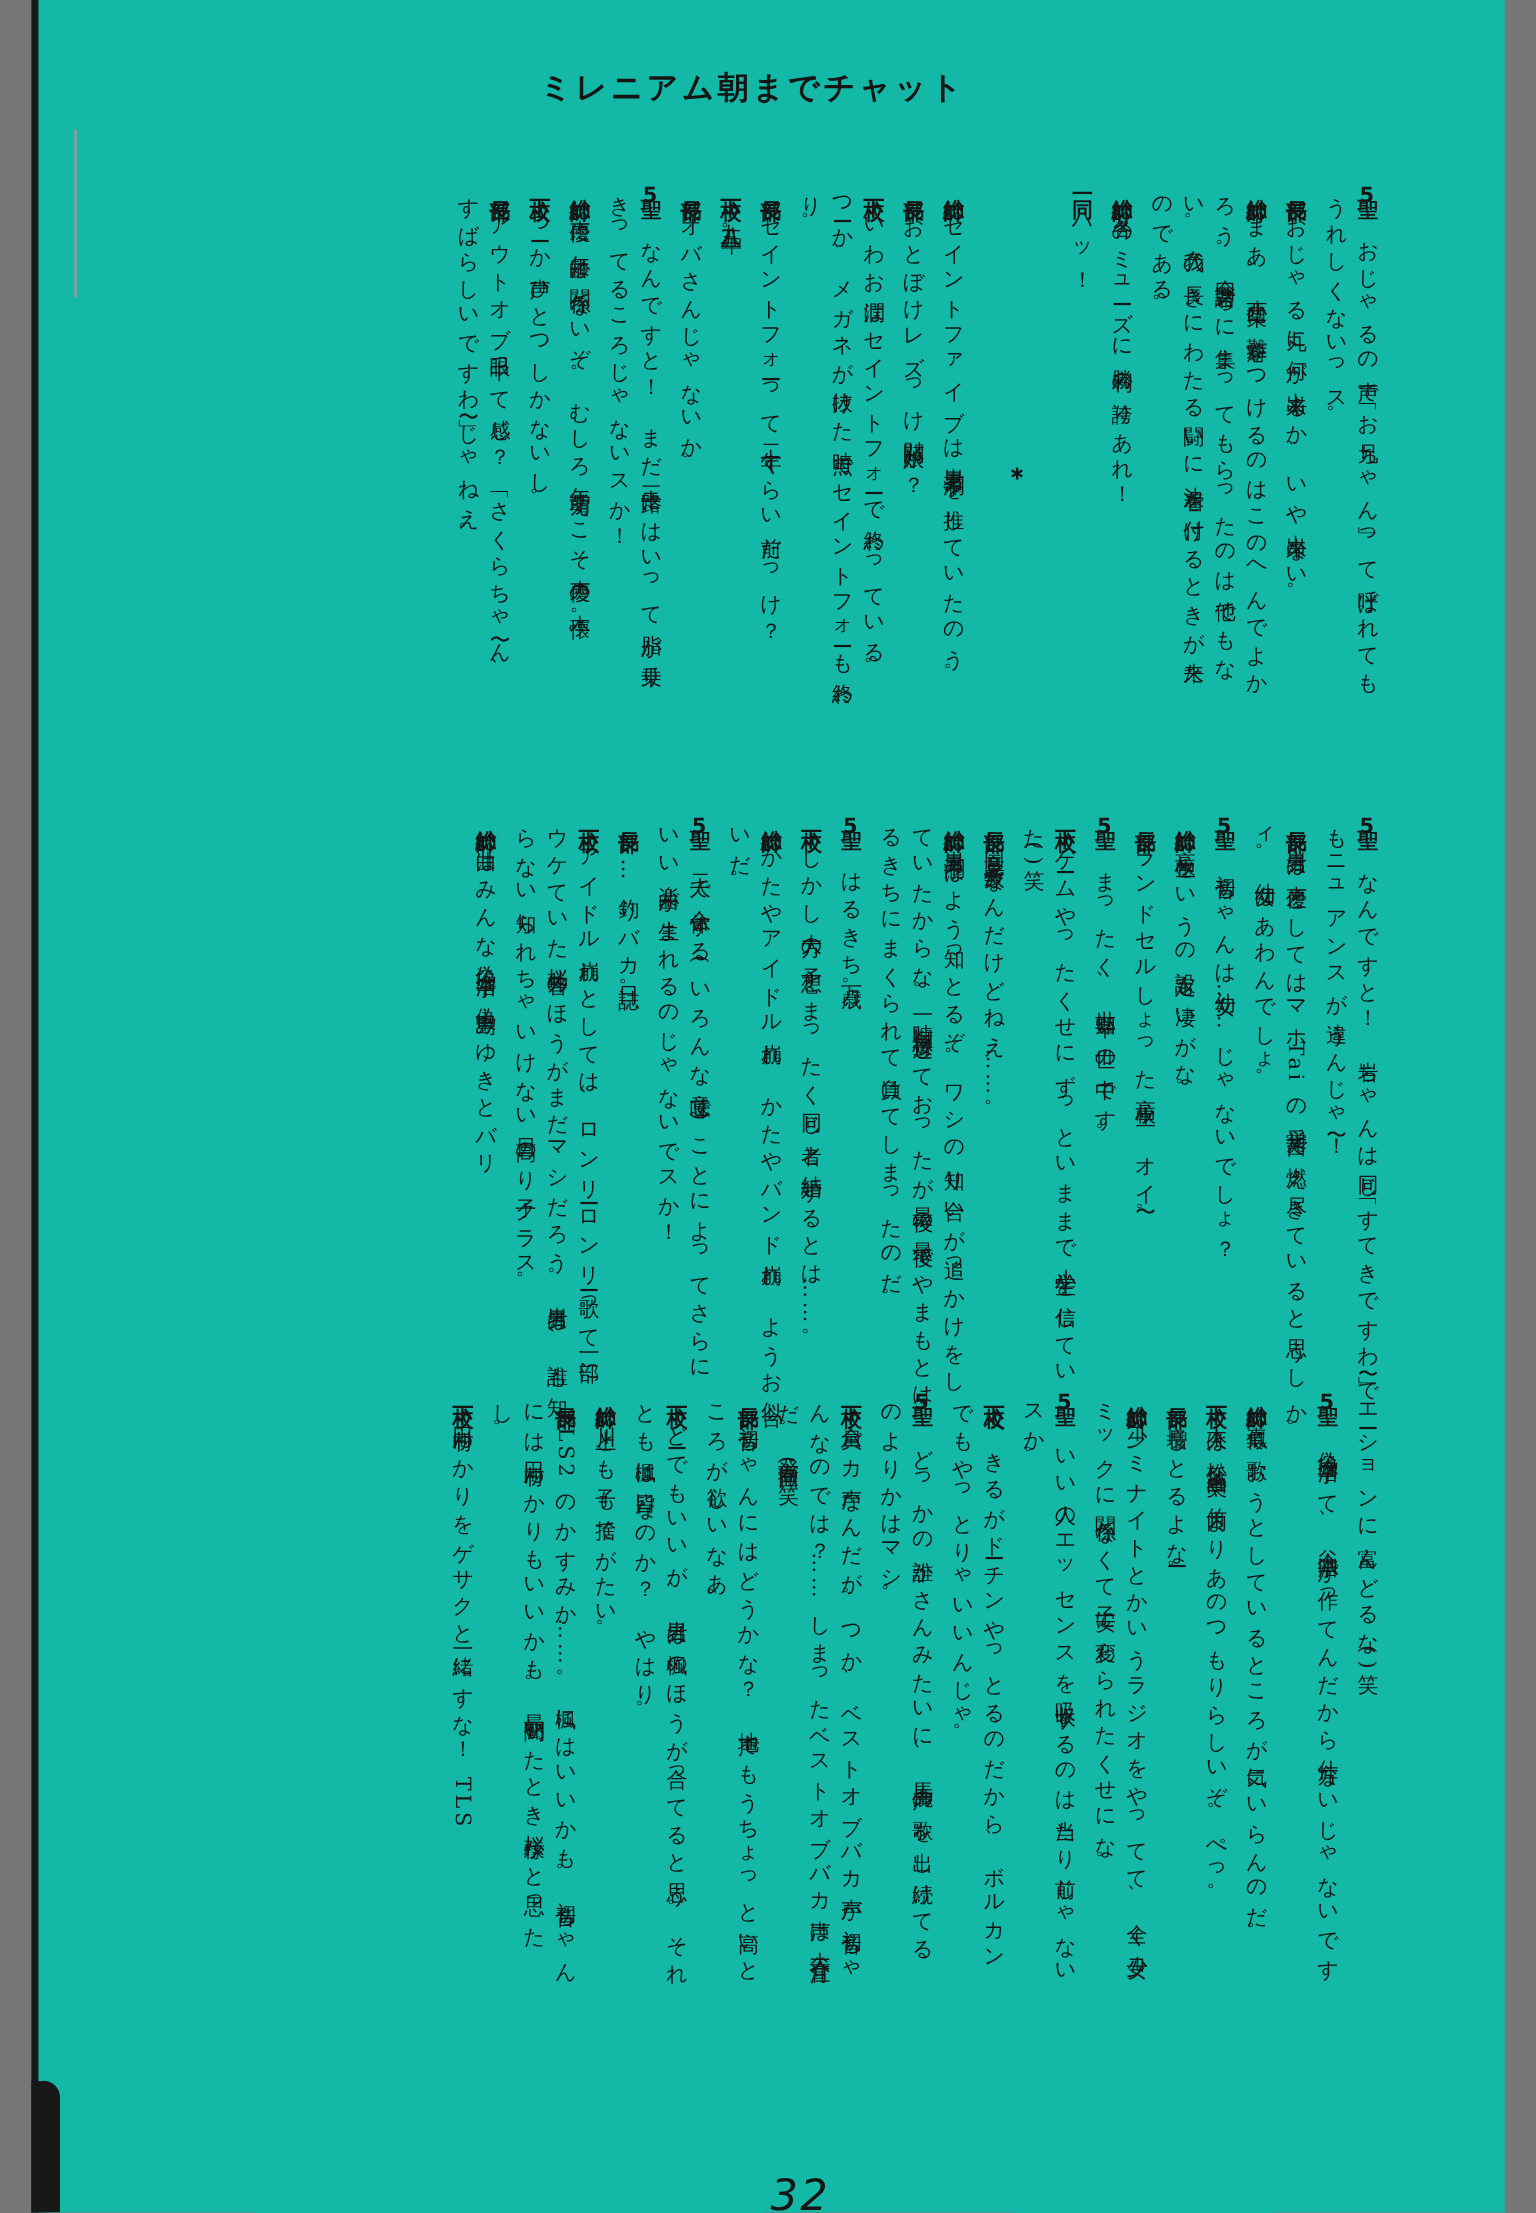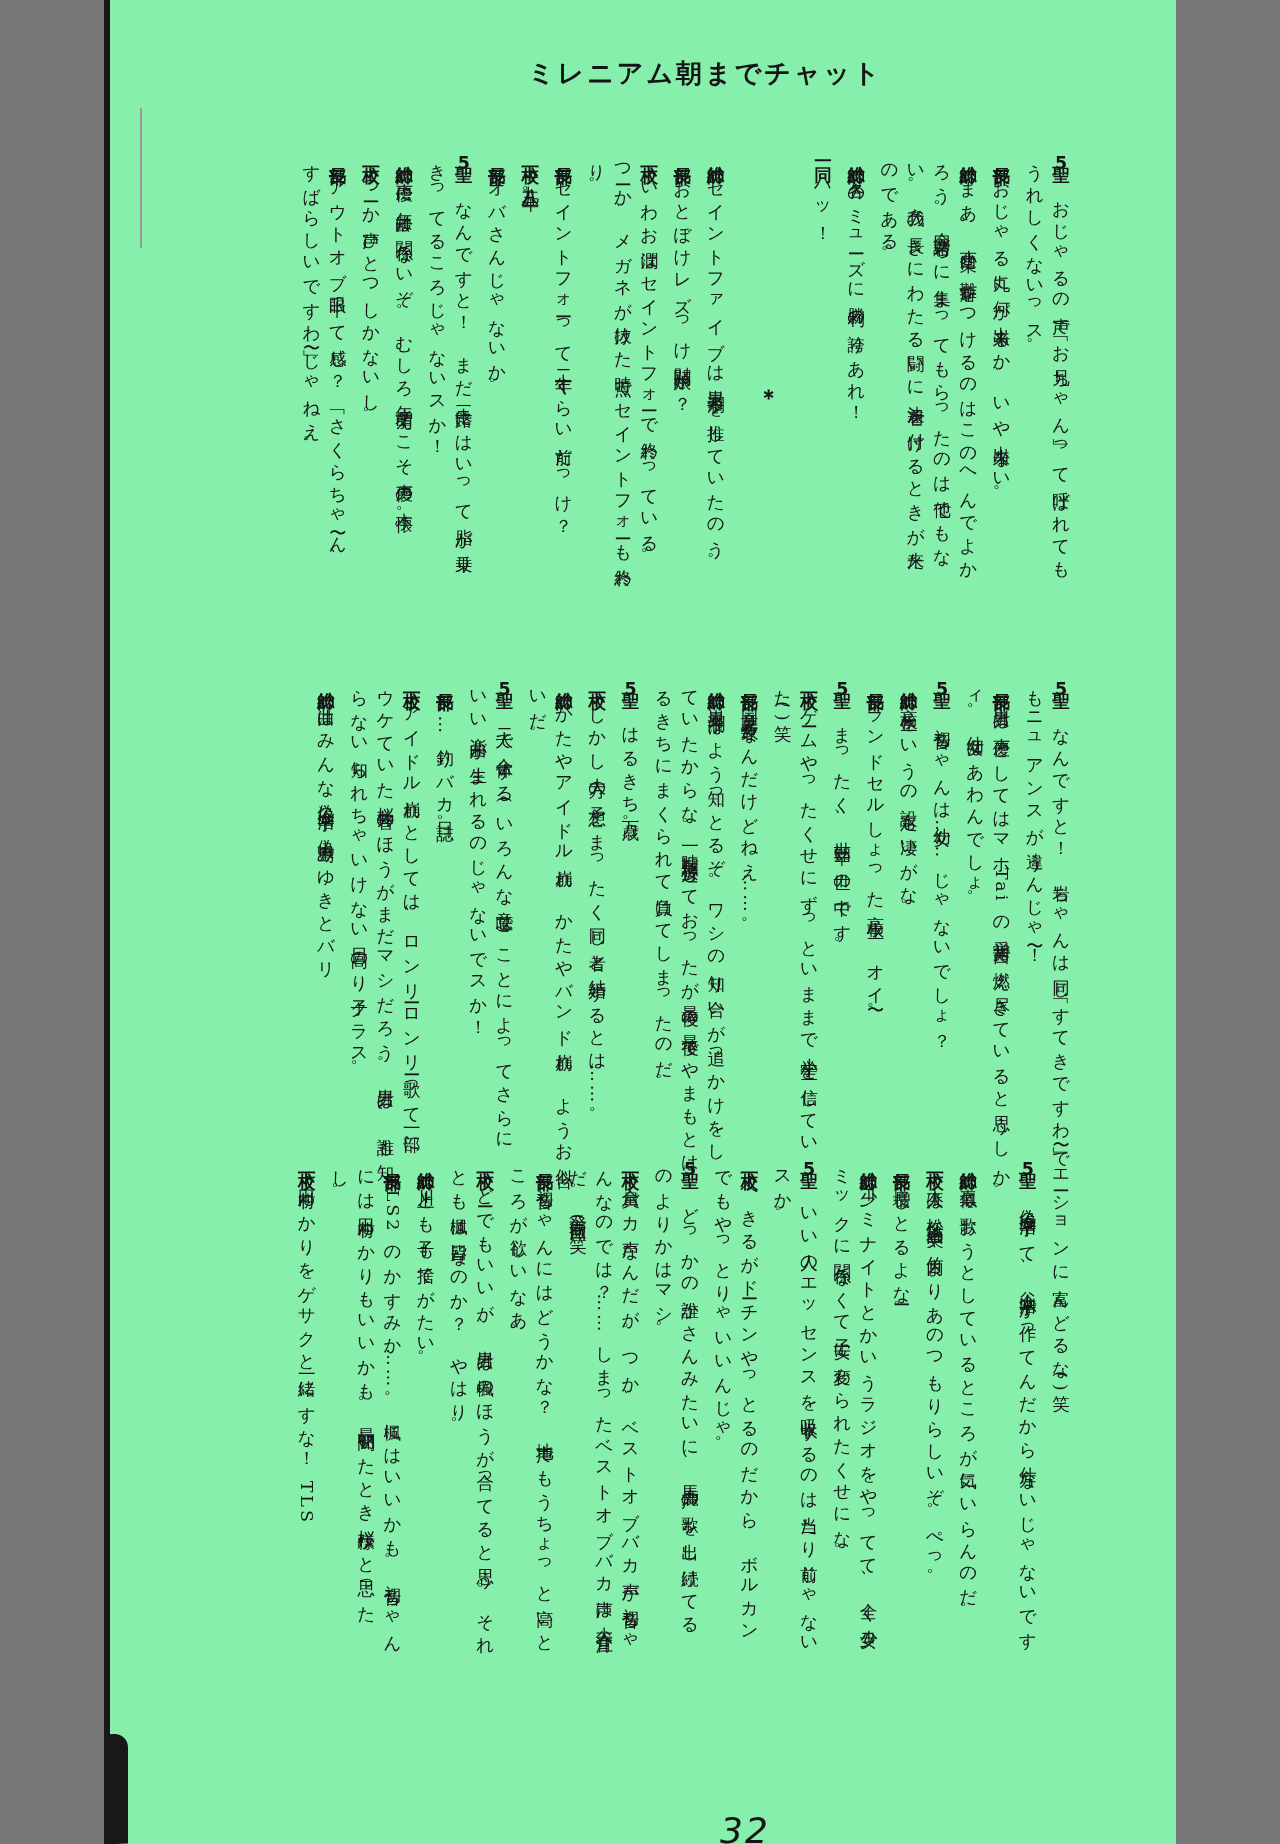--- a/index.html
+++ b/index.html
@@ -1,21 +1,21 @@
 <!DOCTYPE html>
 <html><head>
 <meta charset="utf-8">
 <style>
   html, body { margin: 0; padding: 0; background: #777; }
   .page {
     position: relative;
-    width: 1072px;
+    width: 1228px;
     height: 1844px;
     margin: 0 auto;
-    background: #86efac;
+    background: #14b8a6;
     overflow: hidden;
     color: #151515;
     font-family: "DejaVu Serif", "Liberation Serif", serif;
   }
   
   .scan-edge-left {
     position: absolute; left: 0; top: 0; width: 6px; height: 100%;
     background: #181818;
   }
   .scan-corner {

